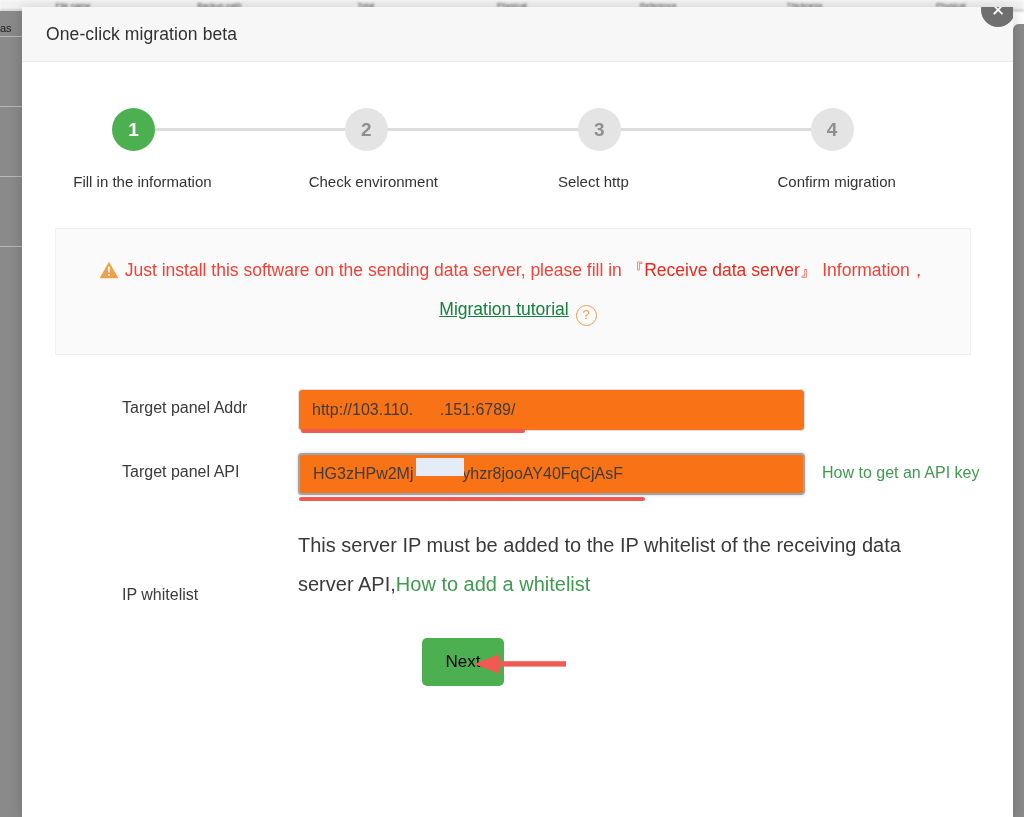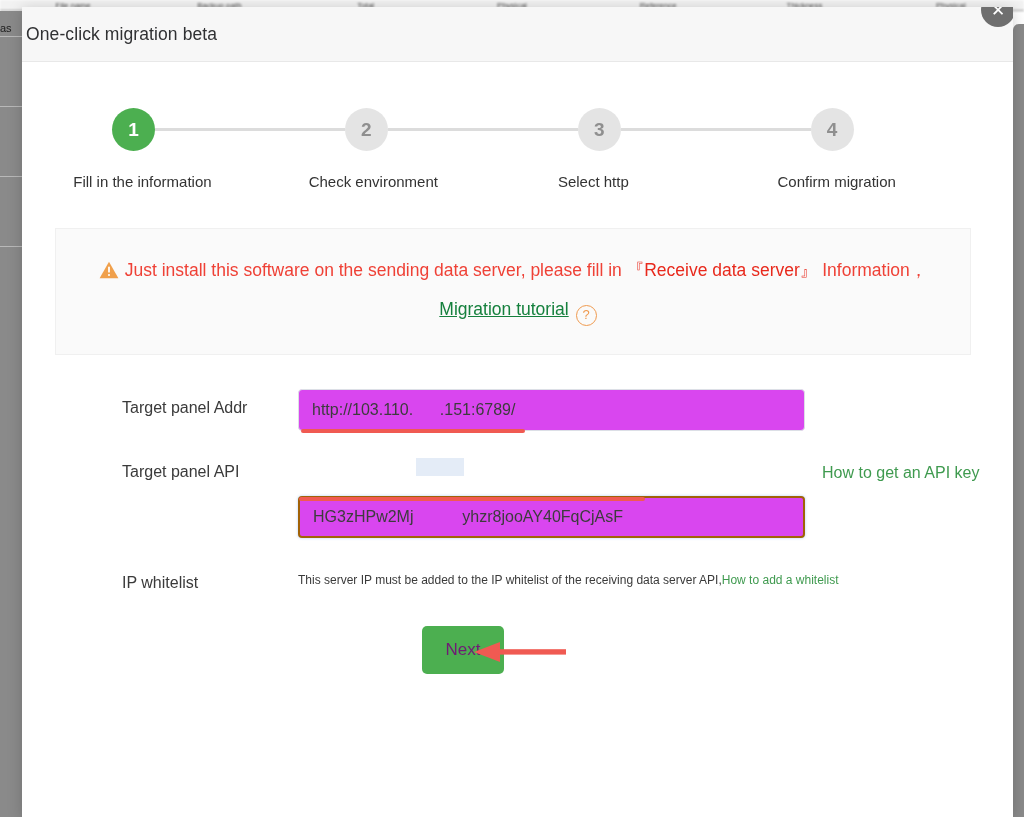--- a/index.html
+++ b/index.html
@@ -63,21 +63,21 @@
     background: #ffffff;
     box-shadow: 0 2px 14px rgba(0,0,0,0.18);
     overflow: hidden;
     z-index: 20;
   }
   #dialog-header {
     height: 55px;
     background: #f7f7f7;
     border-bottom: 1px solid #e8e8e8;
     display: flex; align-items: center;
-    padding-left: 4px;
+    padding-left: 24px;
   }
   #dialog-title {
     font-size: 17.5px; color: #303133; letter-spacing: .1px;
   }
   #dialog-body {
     position: relative;
     padding: 0;
     height: calc(100% - 55px);
     background: #fff;
   }
@@ -150,52 +150,51 @@
     font-size: 16px; color: #3a3a3a;
     padding-top: 10px;
   }
   .input-wrap { position: relative; }
   .text-input {
     width: 507px; height: 42px;
     border: 1px solid #dcdfe6; border-radius: 4px;
     padding: 0 13px;
     font-size: 16px; color: #3c3c3c;
     font-family: "Liberation Sans", sans-serif;
-    background: #d946ef; outline: none;
+    background: #f97316; outline: none;
   }
   .text-input.focused {
-    border: 2px solid #a16207;
+    border: 2px solid #a3a3a3;
     box-shadow: 0 0 3px rgba(26,115,232,.35);
-    margin-top: 43px;
   }
   .redact {
     position: absolute; background: #ffffff;
     pointer-events: none;
   }
   .redact.blue { background: #e4ecf7; }
   .red-underline {
     position: absolute; height: 4px; background: #f05a52; border-radius: 2px;
   }
   .side-link {
     color: #3f9a4f; font-size: 16px; margin-left: 17px; padding-top: 11px;
     cursor: pointer; white-space: nowrap;
   }
   .link-green { color: #3f9a4f; cursor: pointer; }
 
   #ip-row { display: flex; align-items: flex-end; margin-top: 30px; }
   #ip-note {
-    font-size: 12px; color: #3a3a3a; line-height: 1.95;
+    font-size: 20px; color: #3a3a3a; line-height: 1.95;
     max-width: 655px; padding-top: 1px;
   }
 
   
   #next-area { position: relative; margin-top: 34px; padding-left: 300px; }
   #next-btn {
     width: 82px; height: 48px;
-    background: #4caf50; color: #701a75;
+    background: #4caf50; color: #000000;
     border: none; border-radius: 5px;
     font-size: 17px; cursor: pointer;
     font-family: "Liberation Sans", sans-serif;
   }
   #pointer-arrow {
     position: absolute; left: 352px; top: 15px;
     width: 92px; height: 22px;
   }
 </style>
 </head>

